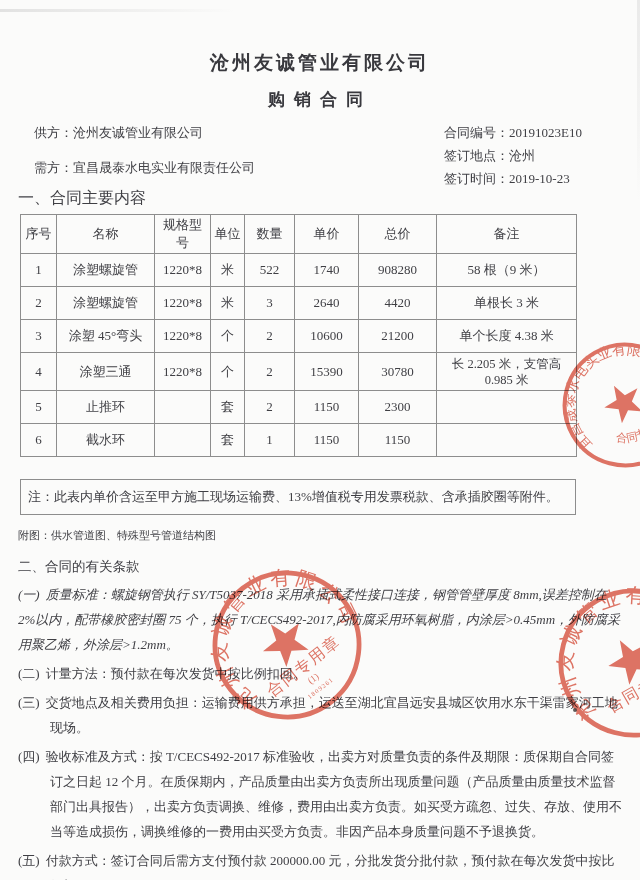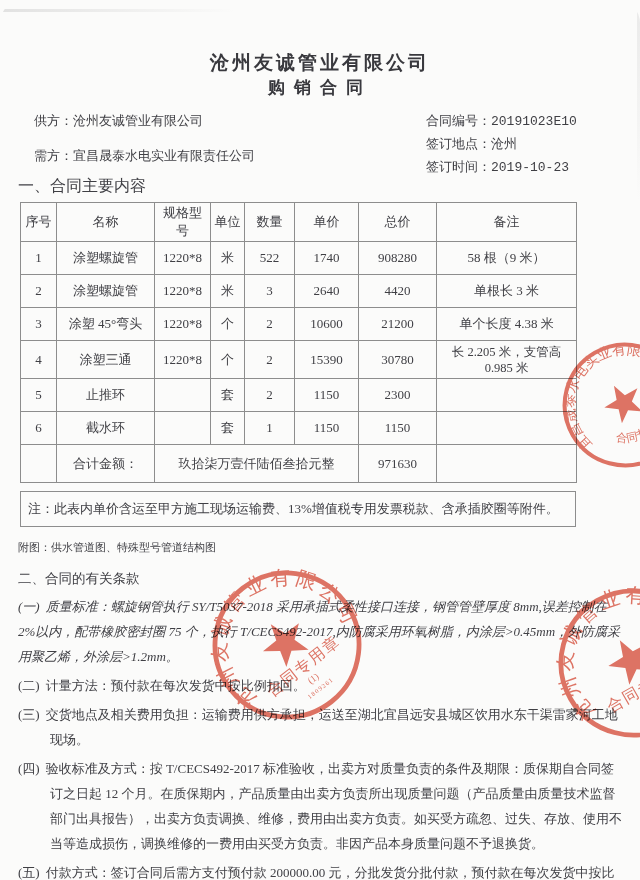--- a/index.html
+++ b/index.html
@@ -1,51 +1,51 @@
 <!DOCTYPE html>
 <html><head>
 <meta charset="utf-8">
 <style>
   html,body { margin:0; padding:0; }
   body {
     width:640px; height:880px; overflow:hidden;
     background:#fbfbfa;
     font-family:"Liberation Serif","DejaVu Serif",serif;
   }
-  .sheet { position:relative; width:640px; height:880px; color:#3f3f44; overflow:hidden;border-radius:23px; }
+  .sheet { position:relative; width:640px; height:880px; color:#3f3f44; overflow:hidden; }
   .smudge-top { position:absolute; top:9px; left:0; width:235px; height:3px;
     background:linear-gradient(90deg,#cdcdcd,rgba(205,205,205,0)); opacity:.55; }
   .edge-right { position:absolute; top:0; right:0; width:3px; height:200px;
     background:linear-gradient(180deg,#d8d8d8,rgba(216,216,216,0)); opacity:.5; }
 
   h1.company { margin:50px 0 0; text-align:center; font-size:19px; font-weight:600;
     letter-spacing:3px; color:#39393e; }
-  h2.doctitle { margin:0 0 0; text-align:center; font-size:17px; font-weight:600;
+  h2.doctitle { margin:12px 0 0; text-align:center; font-size:17px; font-weight:600;
     letter-spacing:9px; color:#39393e; }
 
   .info { position:relative; margin:13px 18px 0 18px; font-size:13px; height:58px; }
   .info p { margin:16px; }
   .info-left p.supplier { margin-top:3px; }
   .info-left p.buyer { margin-top:17px; }
-  .info-right { position:absolute; left:408px; top:0;font-family:Liberation Mono, monospace; }
+  .info-right { position:absolute; left:426px; top:0; }
   .info-right p { margin:0 0 5px 0; }
 
   .sec-heading { margin:6px 0 5px 18px; font-size:16px; }
 
   table.items { border-collapse:collapse; table-layout:fixed; margin-left:20px; width:556px;
     font-size:13px; }
   table.items th, table.items td { border:1px solid #8d8d8d; text-align:center;
     padding:1px 2px; font-weight:normal; overflow:hidden; }
   table.items thead tr { height:31px; }
   table.items tbody tr { height:33px; }
   table.items tbody tr.tall { height:38px; }
   table.items tbody tr.tall td.remark-cell { font-size:12.5px; line-height:16px; }
   table.items tr.total-row { height:38px; }
 
-  .note-box { margin:8px 0 0 20px; width:540px; border:1px solid #8d8d8d;
+  .note-box { margin:22px 0 0 20px; width:540px; border:1px solid #8d8d8d;
     padding:8px 7px; font-size:13px; }
   .note-box p { margin:0; }
 
   .attachment { margin:13px 0 0 18px; font-size:11px; }
   .sec-heading2 { margin:15px 0 6px 18px; font-size:13.5px; }
 
   .clauses { margin:0 14px 0 18px; font-size:13px; }
   .clauses p.clause { margin:0 0 4px 0; line-height:25px;
     padding-left:32px; text-indent:-32px; }
   .clauses p.clause:first-child { padding-left:0; text-indent:0;font-style:italic; }
@@ -160,27 +160,20 @@
       <tr>
         <td>6</td>
         <td>截水环</td>
         <td></td>
         <td>套</td>
         <td>1</td>
         <td>1150</td>
         <td>1150</td>
         <td></td>
       </tr>
-      <tr class="total-row">
-        <td></td>
-        <td>合计金额：</td>
-        <td colspan="4">玖拾柒万壹仟陆佰叁拾元整</td>
-        <td>971630</td>
-        <td></td>
-      </tr>
     </tbody>
   </table>
 
   <div class="note-box">
     <p>注：此表内单价含运至甲方施工现场运输费、13%增值税专用发票税款、含承插胶圈等附件。</p>
   </div>
 
   <p class="attachment">附图：供水管道图、特殊型号管道结构图</p>
 
   <p class="sec-heading2">二、合同的有关条款</p>

